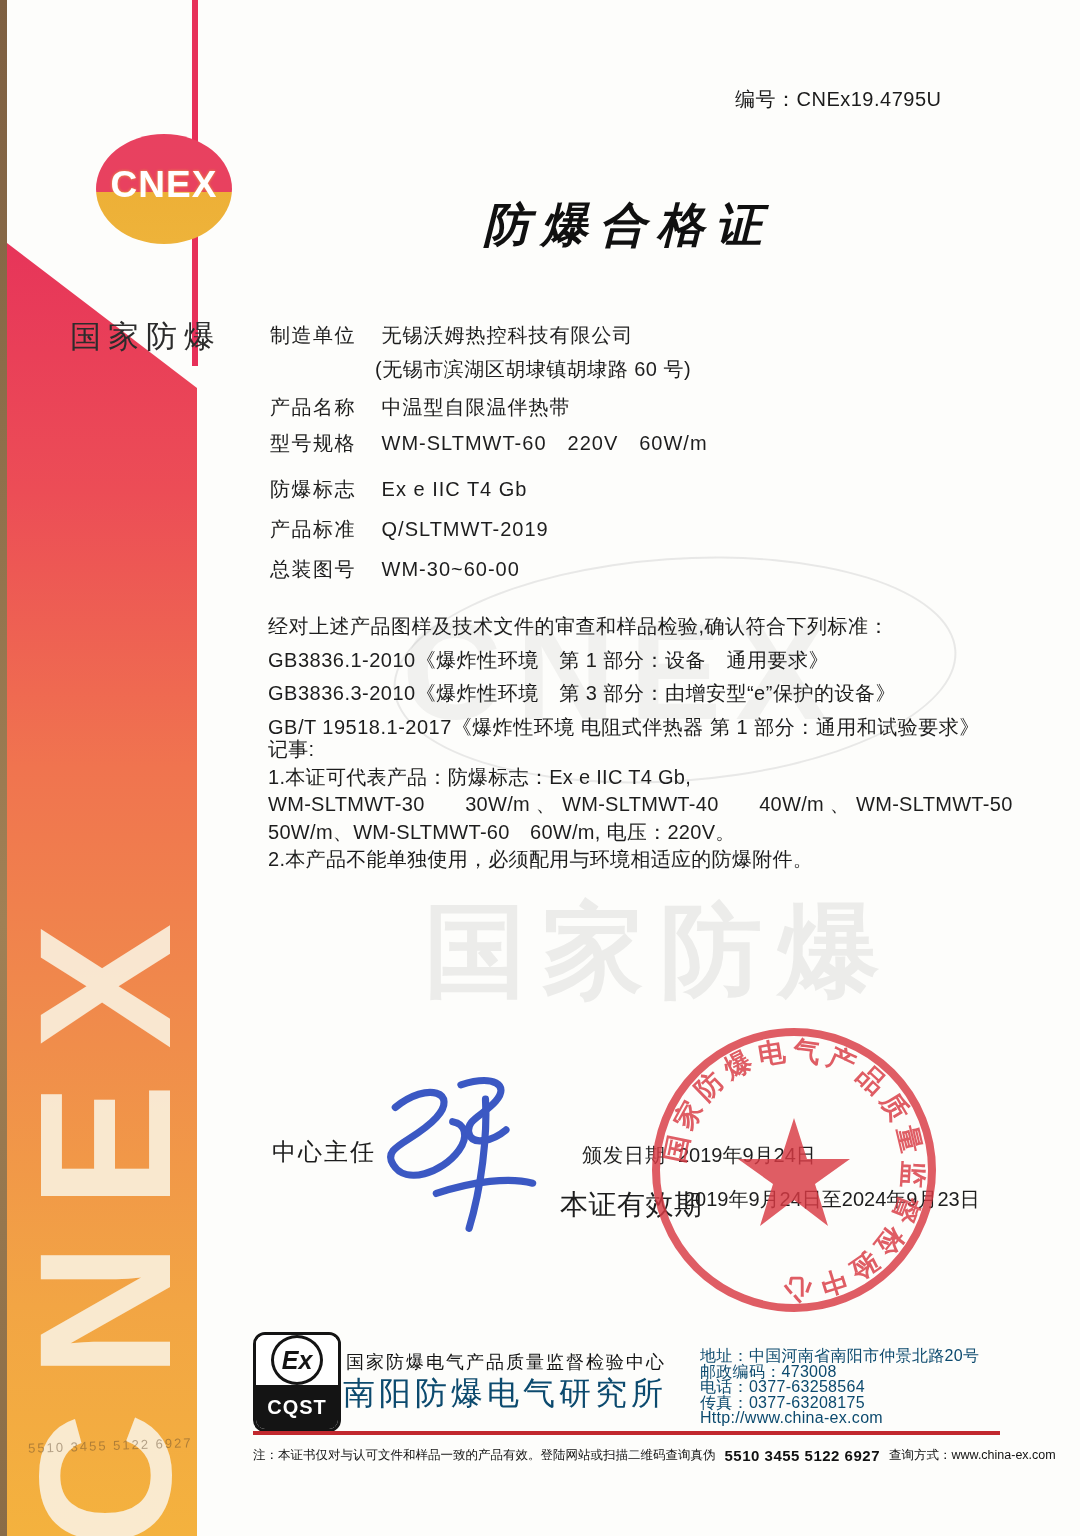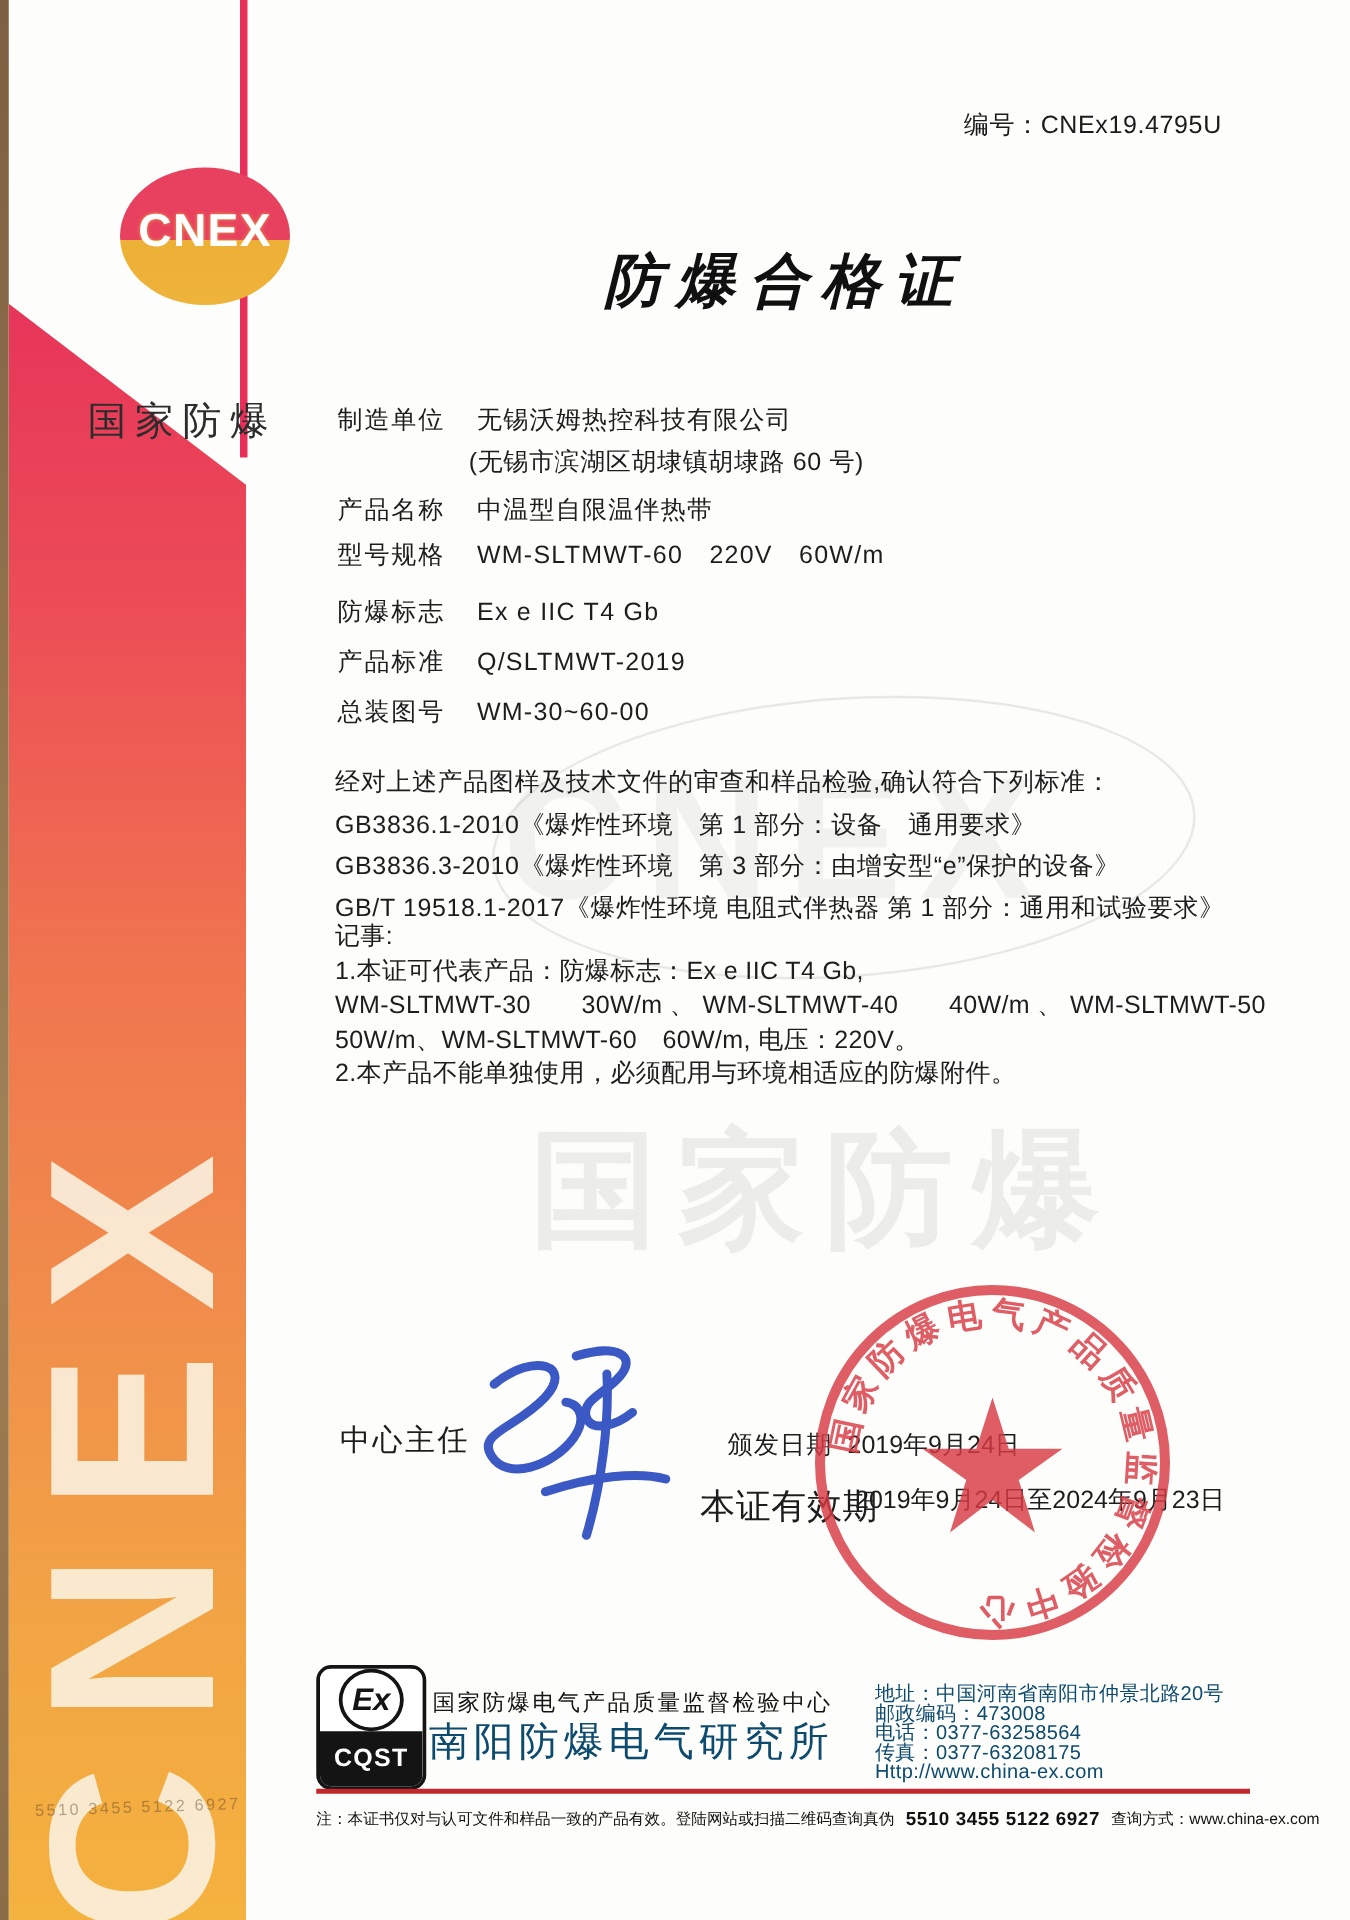--- a/index.html
+++ b/index.html
@@ -20,21 +20,21 @@
   .band-serial{position:absolute;left:28px;top:1438px;font-size:13px;letter-spacing:2px;
         color:rgba(95,70,45,0.45);transform:rotate(-2deg);white-space:nowrap;}
   
   .logo-oval{position:absolute;left:96px;top:134px;width:136px;height:110px;border-radius:50%;
         background:linear-gradient(180deg,#e84160 0%,#e8415f 53%,#edb037 53%,#eeb33a 100%);
         display:flex;align-items:center;justify-content:center;}
   .logo-oval span{font-size:37px;font-weight:bold;color:#ffffff;letter-spacing:1px;
         text-shadow:0 0 3px rgba(238,178,58,.9);transform:translateY(-4px);}
   .logo-sub{position:absolute;left:70px;top:316px;font-size:31px;letter-spacing:7px;color:#2c2c2c;}
   
-  .cert-no{position:absolute;left:735px;top:86px;font-size:20px;color:#1b1b1b;letter-spacing:.5px;margin-left:36px;}
+  .cert-no{position:absolute;left:735px;top:86px;font-size:20px;color:#1b1b1b;letter-spacing:.5px;}
   .title{position:absolute;left:278px;top:194px;width:700px;text-align:center;
         font-size:47px;font-weight:bold;letter-spacing:11px;color:#101010;font-style:italic;}
   
   .wm-oval{position:absolute;left:393px;top:558px;width:560px;height:220px;border-radius:50%;
         border:2px solid rgba(185,185,185,0.30);transform:rotate(-4deg);}
   .wm-cnex{position:absolute;left:402px;top:592px;font-size:138px;font-weight:bold;
         letter-spacing:14px;color:rgba(160,160,160,0.13);}
   .wm-center{position:absolute;left:424px;top:884px;font-size:102px;font-weight:bold;
         letter-spacing:16px;color:rgba(170,170,170,0.20);white-space:nowrap;}
   

